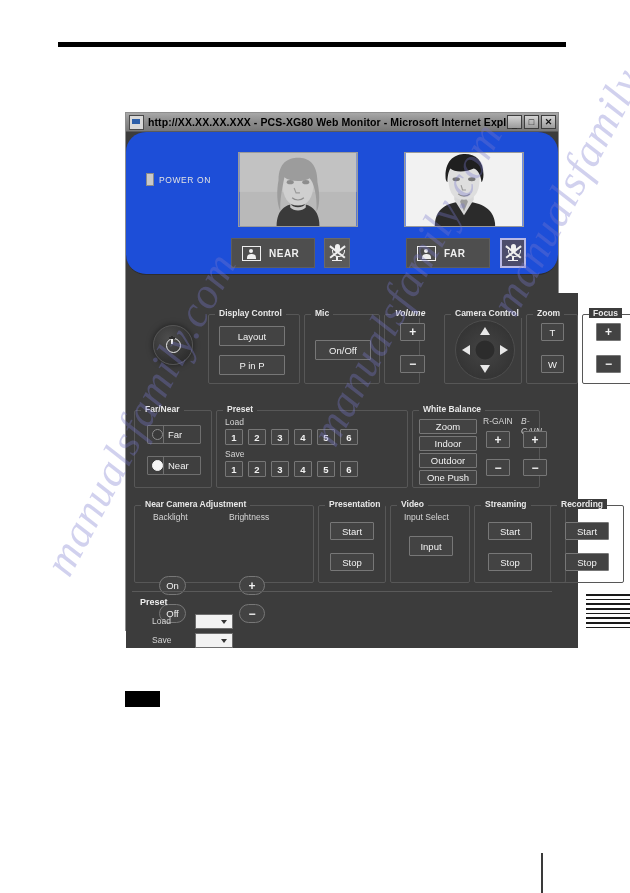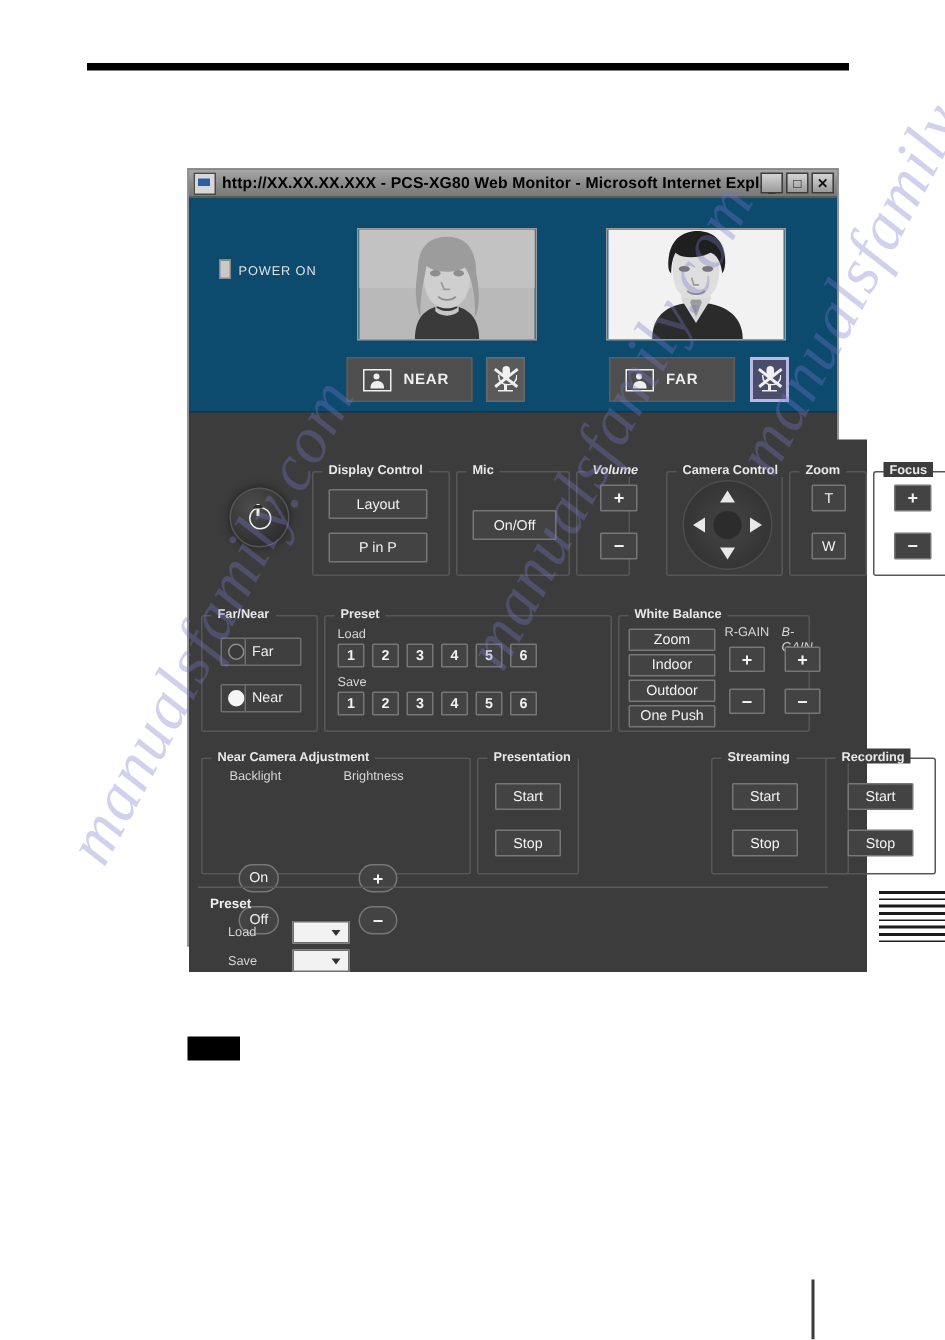--- a/index.html
+++ b/index.html
@@ -133,24 +133,25 @@
     display: flex;
     align-items: center;
     justify-content: center;
     line-height: 1;
   }
   .tb-btn .glyph { font-size: 9px; font-weight: bold; }
   .tb-min .glyph { position: relative; top: 3px; }
 
   
   .video-area {
-    background: #0c4a6e;
+    background: #1d4ed8;
     height: 142px;
     position: relative;
     border-bottom: 1px solid #2d2d2d;
+    border-radius: 20px;
   }
   .power-status {
     position: absolute;
     left: 20px; top: 41px;
     display: flex;
     align-items: center;
     gap: 5px;
   }
   .power-led {
     width: 6px; height: 11px;
@@ -627,20 +628,25 @@
       <div class="btn plusminus round" style="left:104px; top:22px; width:26px; height:19px;">+</div>
       <div class="btn plusminus round" style="left:104px; top:50px; width:26px; height:19px;">−</div>
     </div>
 
     <div class="fieldset" style="left:192px; top:212px; width:68px; height:78px;">
       <span class="grp-title">Presentation</span>
       <div class="btn" style="left:11px; top:16px; width:44px; height:18px;">Start</div>
       <div class="btn" style="left:11px; top:47px; width:44px; height:18px;">Stop</div>
     </div>
 
+    <div class="fieldset" style="left:264px; top:212px; width:80px; height:78px;">
+      <span class="grp-title">Video</span>
+      <span class="sublabel" style="left:13px; top:6px;">Input Select</span>
+      <div class="btn" style="left:18px; top:30px; width:44px; height:20px;">Input</div>
+    </div>
 
     <div class="fieldset" style="left:348px; top:212px; width:92px; height:78px;">
       <span class="grp-title">Streaming</span>
       <div class="btn" style="left:13px; top:16px; width:44px; height:18px;">Start</div>
       <div class="btn" style="left:13px; top:47px; width:44px; height:18px;">Stop</div>
     </div>
 
     <div class="fieldset" style="left:424px; top:212px; width:74px; height:78px;">
       <span class="grp-title">Recording</span>
       <div class="btn" style="left:14px; top:16px; width:44px; height:18px;">Start</div>

